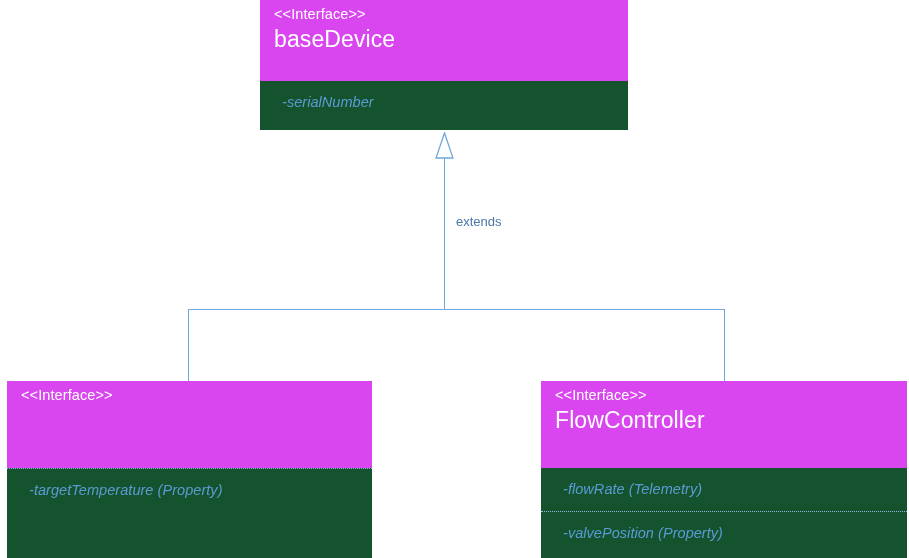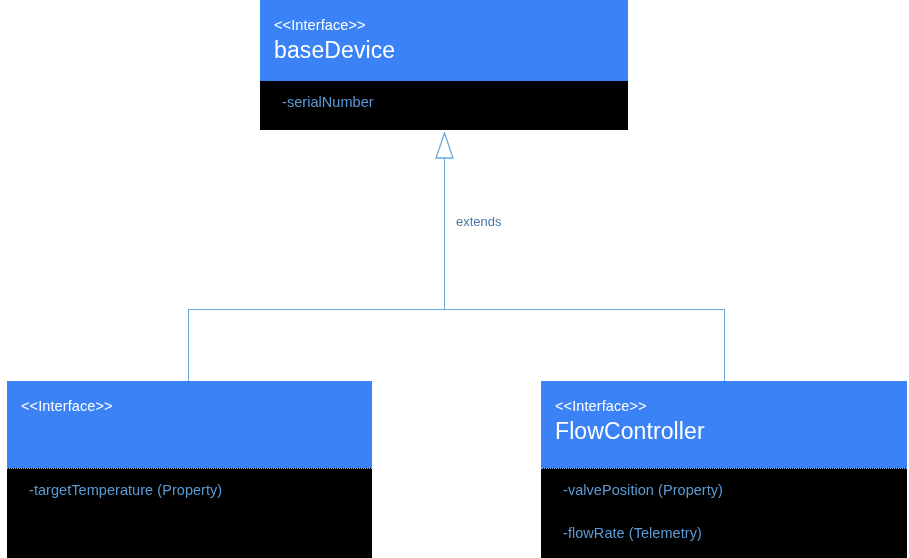--- a/index.html
+++ b/index.html
@@ -18,43 +18,44 @@
     background: #ffffff;
     overflow: hidden;
   }
 
   
   .uml-box {
     position: absolute;
     box-sizing: border-box;
   }
   .uml-header {
-    background: #3b82f6;
+    background: #d946ef;
     box-sizing: border-box;
-    padding: 16px 14px 0 14px;
+    padding: 5px 14px 0 14px;
     overflow: hidden;
   }
   .uml-stereotype {
     color: #ffffff;
     font-size: 14.5px;
     line-height: 19px;
     letter-spacing: 0.1px;
     white-space: nowrap;
   }
   .uml-name {
     color: #ffffff;
     font-size: 23px;
     line-height: 30px;
     letter-spacing: 0.1px;
     white-space: nowrap;
   }
   .uml-attrs {
-    background: #000000;
+    background: #14532d;
     box-sizing: border-box;
     overflow: hidden;
+    font-style: italic;
   }
   .uml-attr {
     color: #5b9bd5;
     font-size: 14.5px;
     line-height: 19px;
     padding: 12px 14px 12px 22px;
     white-space: nowrap;
     box-sizing: border-box;
     letter-spacing: 0.05px;
   }
@@ -124,18 +125,18 @@
       <div class="uml-attr sep">-targetTemperature (Property)</div>
     </div>
   </div>
 
   <div class="uml-box" style="left:541px; top:381px; width:366px; height:177px;">
     <div class="uml-header" style="width:366px; height:87px;">
       <div class="uml-stereotype">&lt;&lt;Interface&gt;&gt;</div>
       <div class="uml-name">FlowController</div>
     </div>
     <div class="uml-attrs" style="width:366px; height:90px;">
+      <div class="uml-attr">-flowRate (Telemetry)</div>
       <div class="uml-attr sep">-valvePosition (Property)</div>
-      <div class="uml-attr">-flowRate (Telemetry)</div>
     </div>
   </div>
 
 </div>
 
 </body></html>

